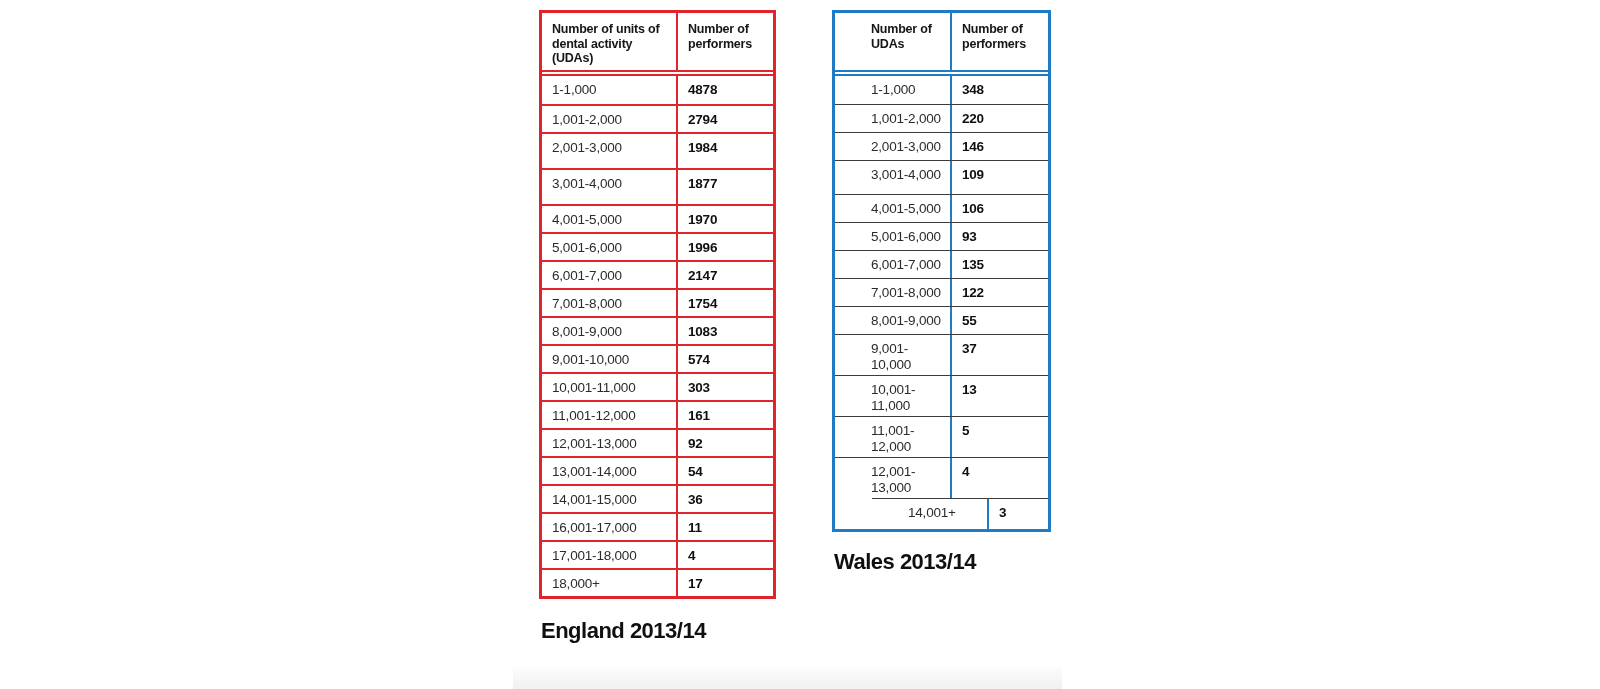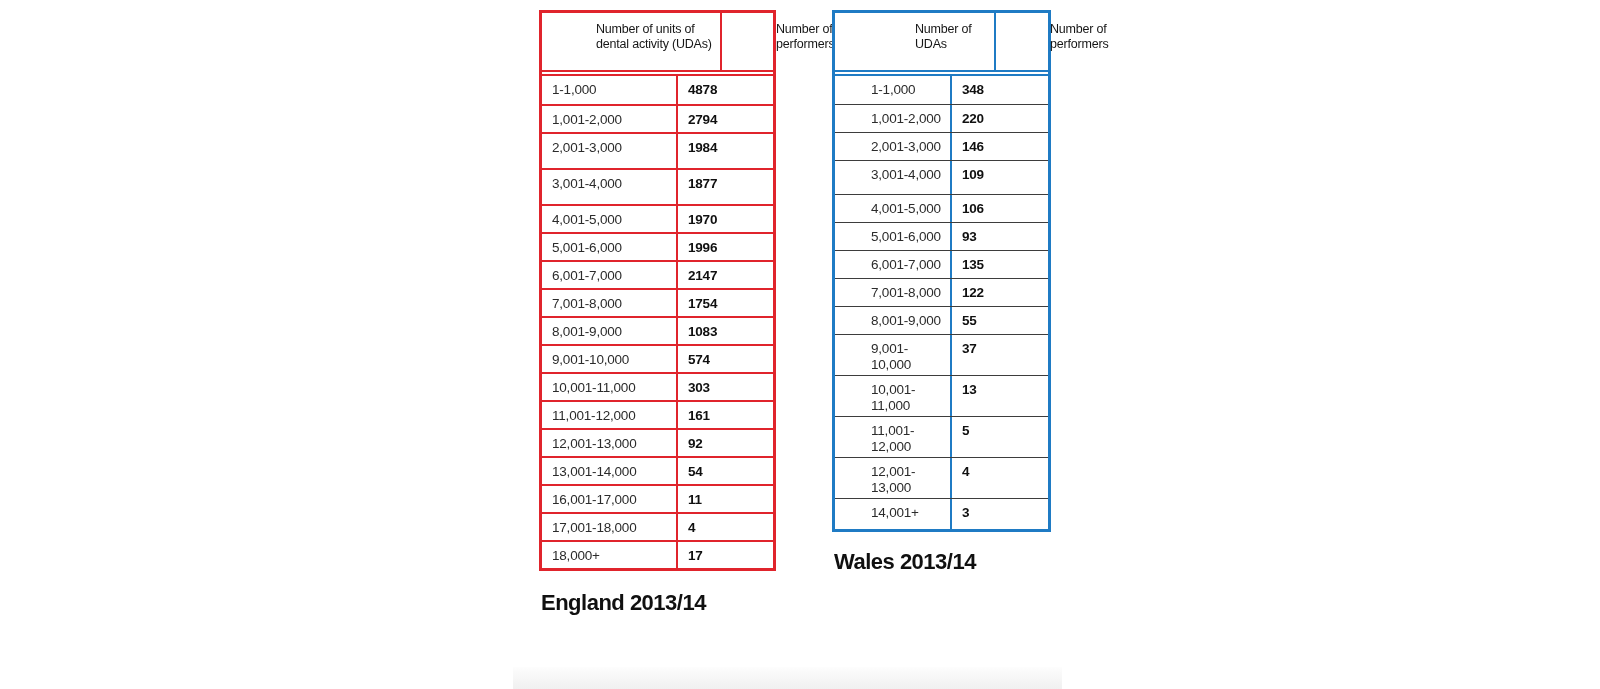--- a/index.html
+++ b/index.html
@@ -27,42 +27,41 @@
   .england .dtable { border: 3px solid var(--england-accent); }
   .wales   .dtable { border: 3px solid var(--wales-accent); }
 
   .thead { display: flex; }
   .england .thead { border-bottom: 6px double var(--england-accent); }
   .wales   .thead { border-bottom: 6px double var(--wales-accent); }
 
   .th {
     min-height: 57px;
     padding: 9px 8px 4px 10px;
-    font-weight: normal;
+    font-weight: bold;
     font-size: 12.5px;
     line-height: 14.5px;
     letter-spacing: -0.2px;
     color: #161616;
-    margin-left: 44px;
   }
   .col1 { flex: 0 0 auto; }
   .col2 { flex: 1 1 auto; }
   .england .col1 { width: 136px; border-right: 2px solid var(--england-accent); }
   .wales   .col1 { width: 117px; border-right: 2px solid var(--wales-accent); padding-left: 36px; }
 
   .tr { display: flex; min-height: 28px; }
   .england .tr + .tr { border-top: 2px solid var(--england-accent); }
   .wales   .tr + .tr { border-top: 1.5px solid var(--wales-rowline); }
 
   
   .england .tr:nth-child(3), .england .tr:nth-child(4) { min-height: 36px; }
   .england .tr:nth-child(19) { min-height: 32px; }
   .wales .tr:nth-child(4)  { min-height: 34px; }
   .wales .tr:nth-child(11) { min-height: 36px; }
-  .wales .tr:nth-child(14) { min-height: 31px; }
+  .wales .tr:nth-child(14) { min-height: 31px; margin-left: 37px; }
 
   .td {
     padding: 6px 8px 2px 10px;
     font-size: 13.5px;
     line-height: 16px;
     letter-spacing: -0.2px;
   }
   .td.range { color: #2b2b2b; font-weight: normal; }
   .td.num   { color: #101010; font-weight: bold; }
 
@@ -157,20 +156,24 @@
   <div class="tr">
     <div class="td col1 range">12,001-13,000</div>
     <div class="td col2 num">92</div>
   </div>
 
   <div class="tr">
     <div class="td col1 range">13,001-14,000</div>
     <div class="td col2 num">54</div>
   </div>
 
+  <div class="tr">
+    <div class="td col1 range">14,001-15,000</div>
+    <div class="td col2 num">36</div>
+  </div>
 
 
   <div class="tr">
     <div class="td col1 range">16,001-17,000</div>
     <div class="td col2 num">11</div>
   </div>
 
   <div class="tr">
     <div class="td col1 range">17,001-18,000</div>
     <div class="td col2 num">4</div>

